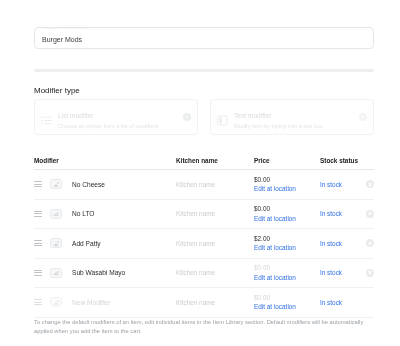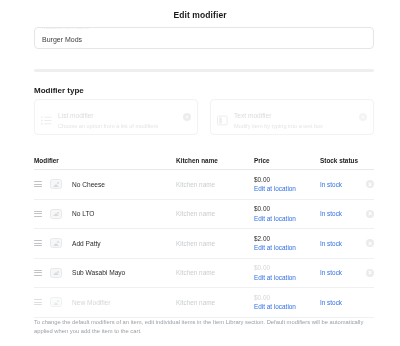--- a/index.html
+++ b/index.html
@@ -35,21 +35,21 @@
 
   
   .divider-band{
     position:absolute;left:34px;top:69px;width:340px;height:3px;
     background:#eceef0;border-radius:2px;
   }
 
   
   .section-title{
     position:absolute;left:34px;top:86px;
-    font-size:8px;font-weight:bold;color:#1b1b1b;
+    font-size:8px;font-weight:normal;color:#1b1b1b;
   }
   .type-row{
     position:absolute;left:34px;top:99px;width:340px;height:36px;
     display:flex;gap:12px;
   }
   .type-card{
     flex:1;border:1px solid #f1f2f4;border-radius:4px;background:#fff;
     position:relative;box-sizing:border-box;
     display:flex;align-items:center;padding:0 6px;
   }
@@ -146,21 +146,20 @@
   .footer-note{
     position:absolute;left:34px;top:318px;width:340px;
     font-size:5.8px;line-height:1.62;color:#9aa0a6;
   }
 </style>
 </head>
 <body>
 
 <div class="page">
 
-  <div class="page-title">Edit modifier</div>
 
   <div class="name-card">
     <div class="cut-label">Modifier set name</div>
     <div class="value">Burger Mods</div>
   </div>
 
   <div class="divider-band"></div>
 
   <div class="section-title">Modifier type</div>
 

